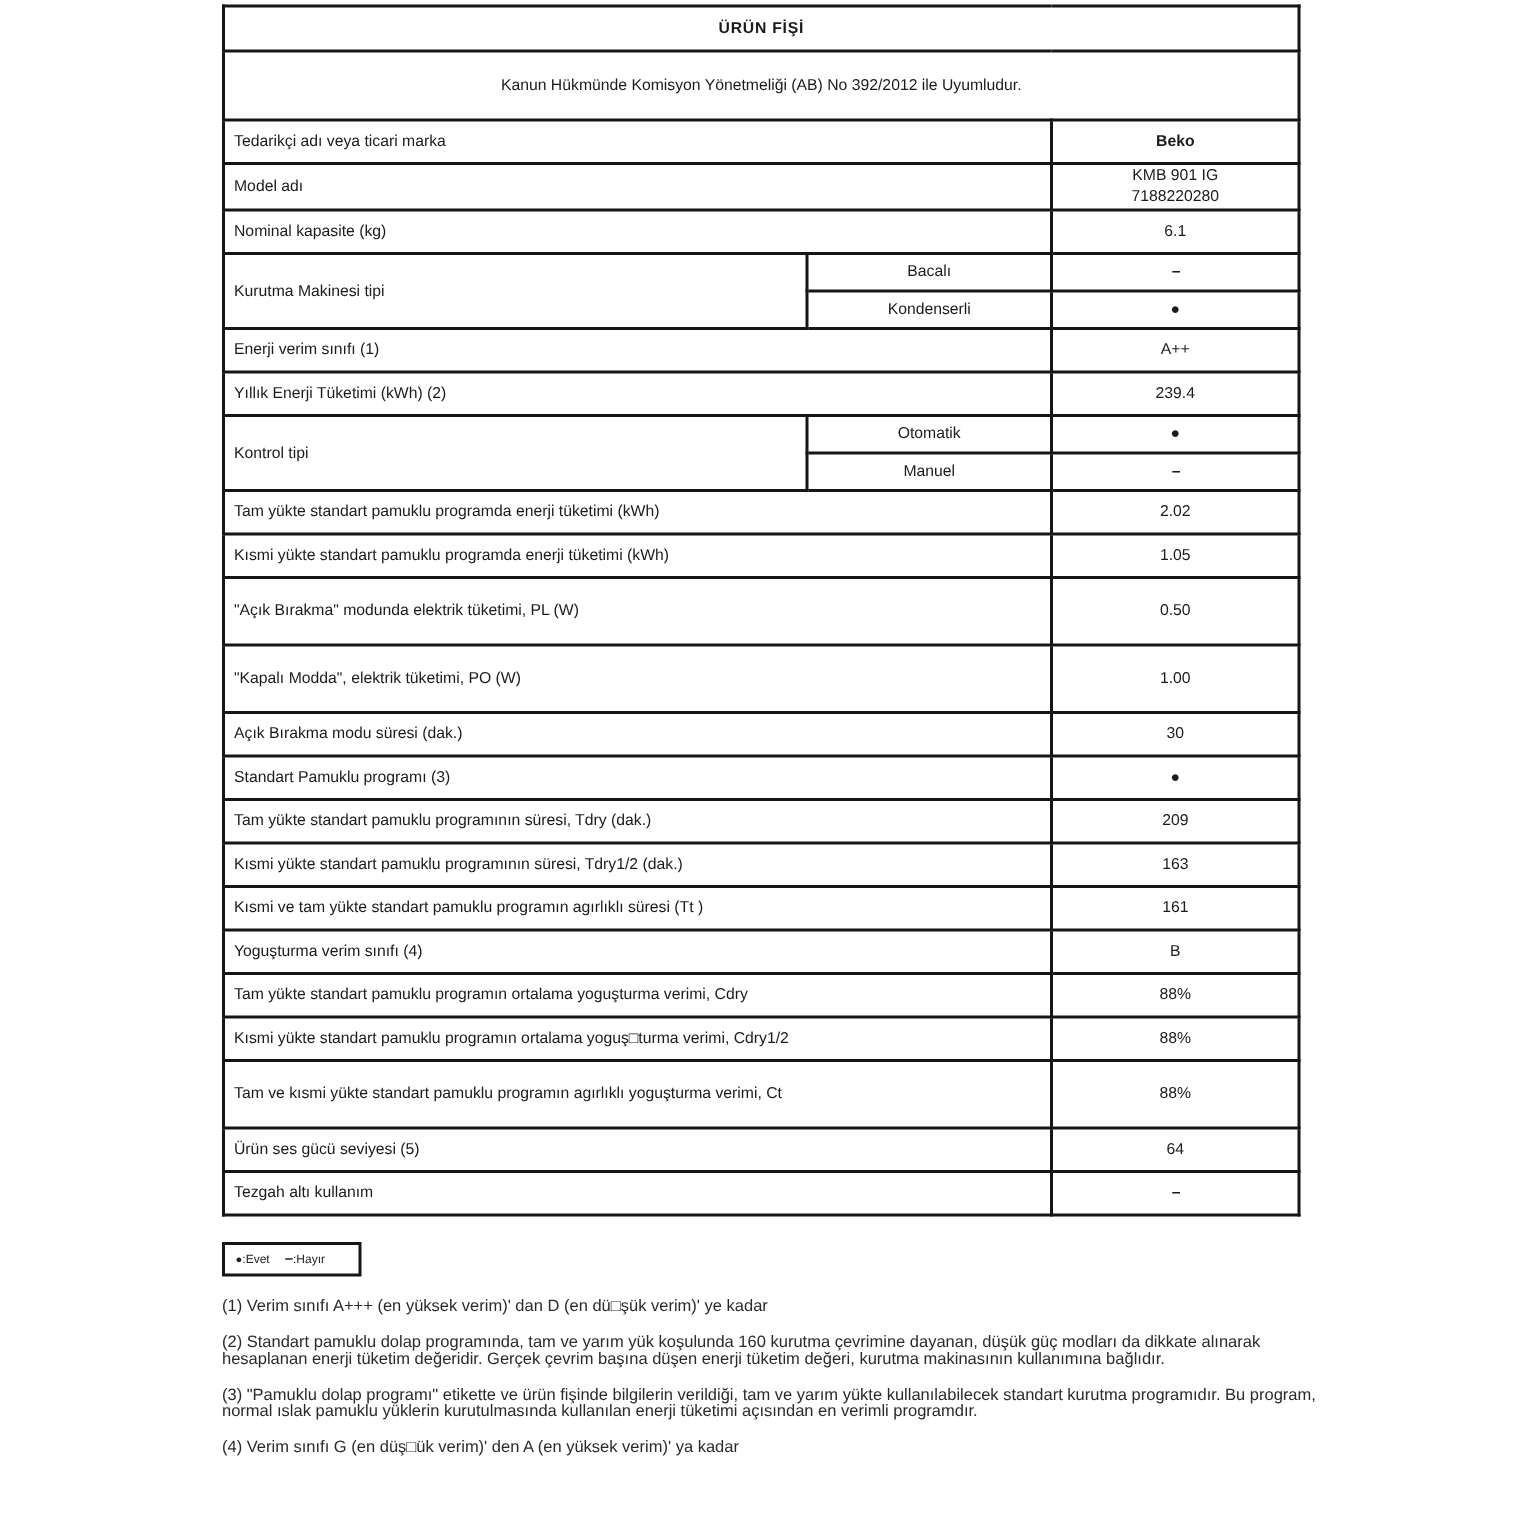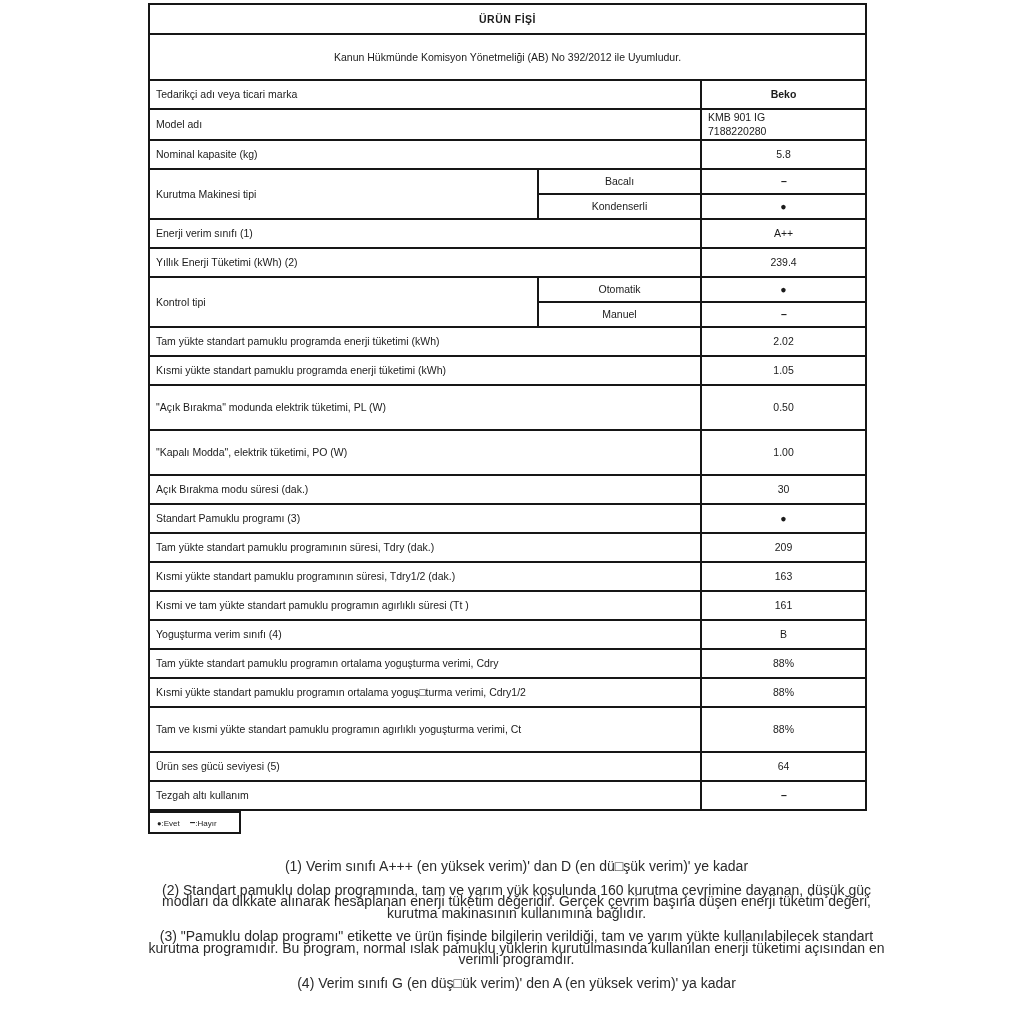--- a/index.html
+++ b/index.html
@@ -16,36 +16,36 @@
     font-size:10.5px; line-height:1.2; overflow:hidden;
   }
   td.title-cell  { text-align:center; font-weight:bold; font-size:17px; height:26px; padding:0; letter-spacing:.5px; }
   td.subtitle-cell { text-align:center; font-size:14.5px; height:42px; padding:0; }
   td.biglabel { font-size:14.5px; }
   td.opt { text-align:center; font-size:13px; padding:0 4px; }
   td.val { text-align:center; font-size:13.5px; padding:0 4px; }
   .bold { font-weight:bold; }
   .sym  { font-size:9px; }
   .dash { font-weight:bold; font-size:14px; letter-spacing:-1px; }
-  .model-line { display:block; font-size:10.5px; line-height:1.3; text-align:left; }
+  .model-line { display:block; font-size:10.5px; line-height:1.3; text-align:center; }
 
   tr.h  > td { height:25px; }
   tr.hs > td { height:21px; }
   tr.ht > td { height:41px; }
   tr.hm > td { height:26px; }
 
   .legend {
-    display:inline-block; border:2px solid #161616;
+    display:inline-block; margin-top:17px; border:2px solid #161616;
     padding:4px 12px 4px 7px; font-size:8px; color:#222;
   }
   .legend .sym { font-size:7.5px; }
   .legend .ldash { font-weight:bold; font-size:10px; }
   .legend-item { margin-right:10px; }
 
-  .footnotes { margin-top:27px; width:737px; font-size:14px; line-height:11.5px; color:#2a2a2a;text-align:center; }
+  .footnotes { margin-top:15px; width:737px; font-size:11px; line-height:11.5px; color:#2a2a2a; }
   .footnotes p { margin:0 0 12px 0; }
 </style>
 </head>
 <body>
 
 <div class="content">
 
   <table class="fiche">
     <colgroup>
         <col style="width:389px">
@@ -69,21 +69,21 @@
     <tr class="hm">
       <td colspan="2">Model adı</td>
       <td class="val">
         <span class="model-line">KMB 901 IG</span>
         <span class="model-line">7188220280</span>
       </td>
     </tr>
 
     <tr class="h">
       <td colspan="2">Nominal kapasite (kg)</td>
-      <td class="val">5.8</td>
+      <td class="val">6.1</td>
     </tr>
 
     <tr class="hs">
       <td rowspan="2" class="biglabel">Kurutma Makinesi tipi</td>
       <td class="opt">Bacalı</td>
       <td class="val dash">–</td>
     </tr>
     <tr class="hs">
       <td class="opt">Kondenserli</td>
       <td class="val sym">●</td>

